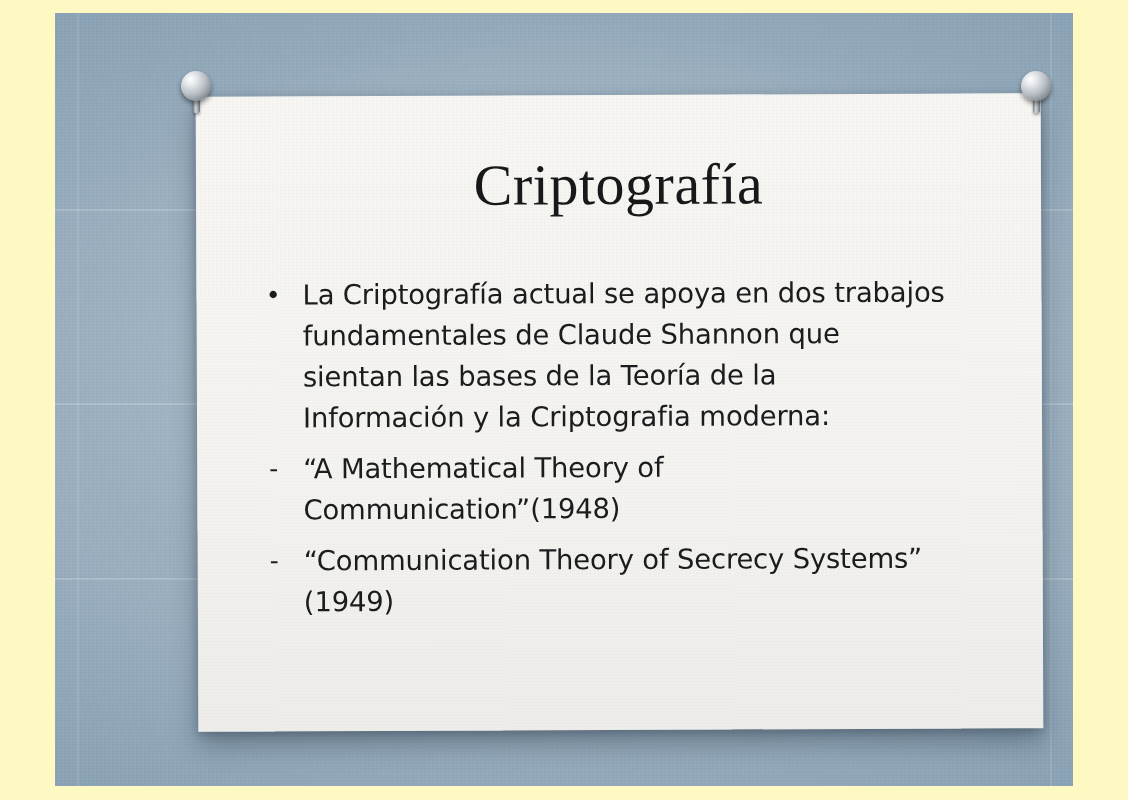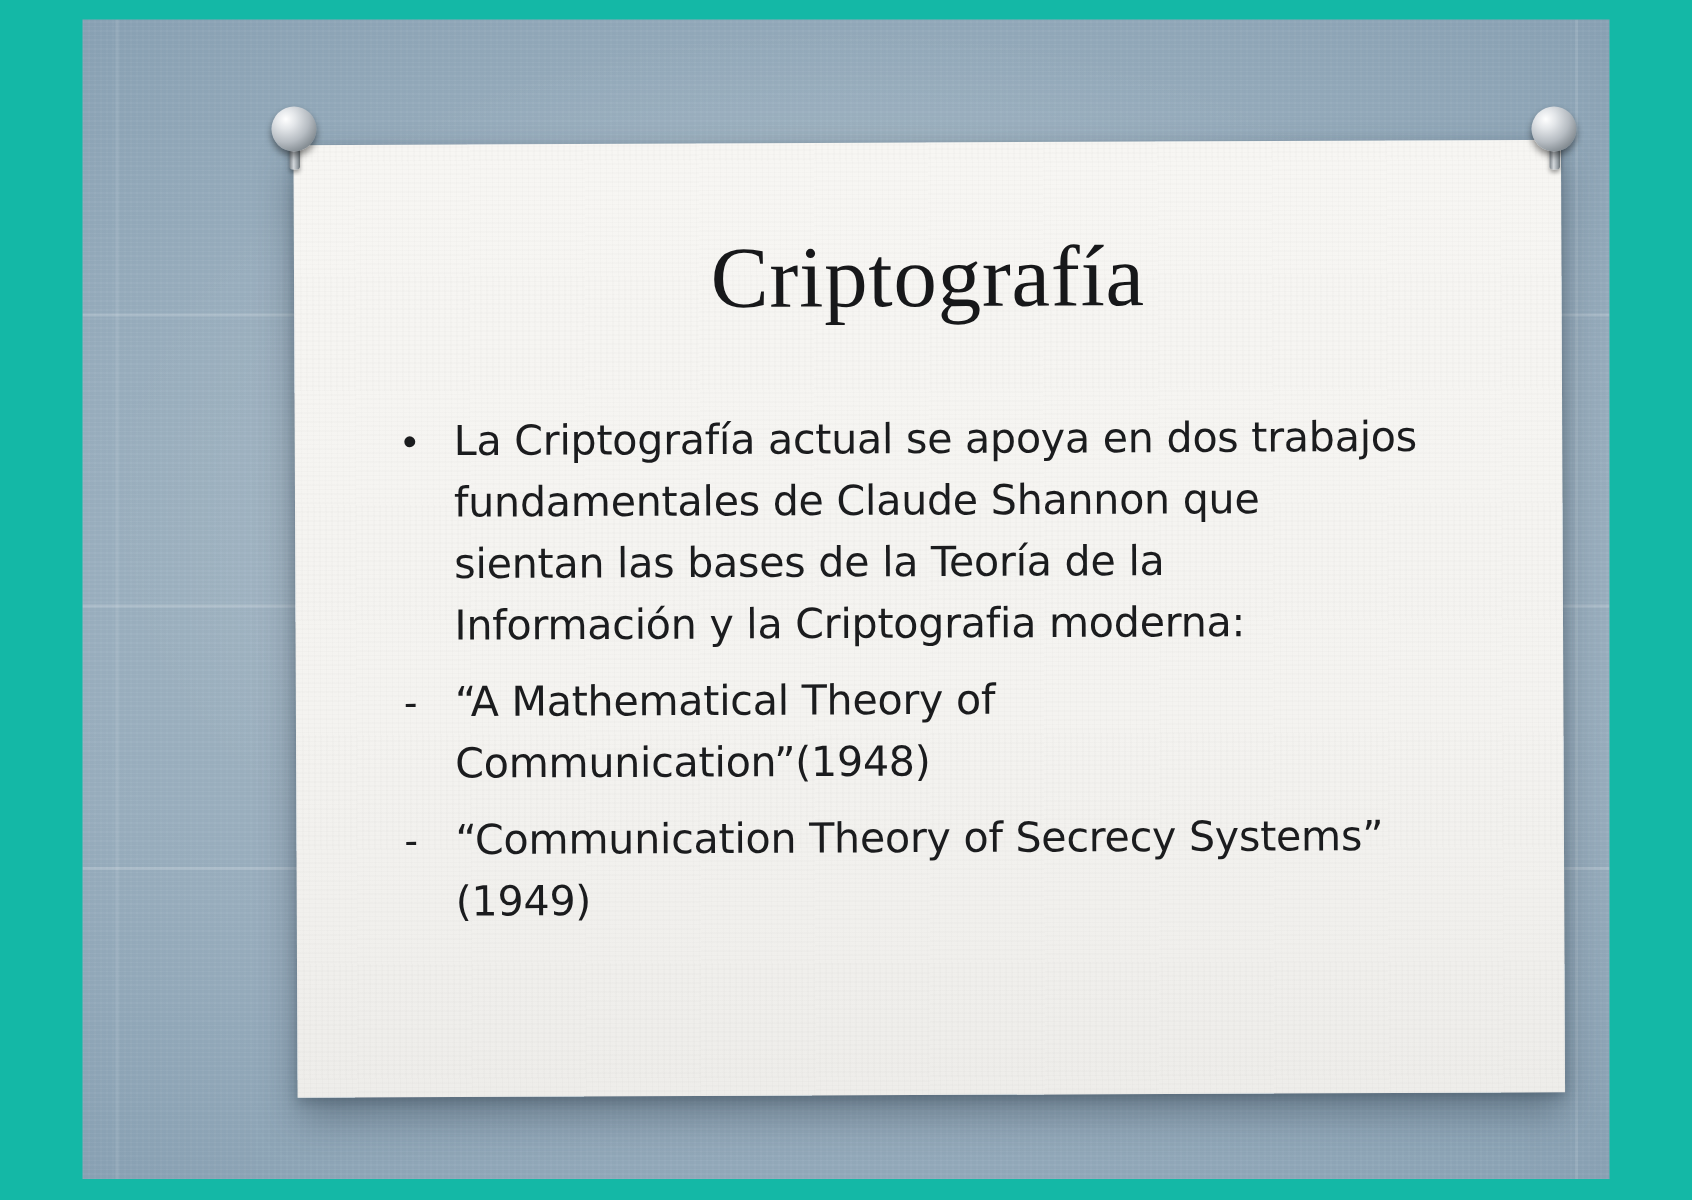--- a/index.html
+++ b/index.html
@@ -14,21 +14,21 @@
     overflow: hidden;
   }
 
   
   .slide-frame {
     position: absolute;
     left: 0;
     top: 0;
     width: 1128px;
     height: 800px;
-    background: #14b8a6;
+    background: #fef9c3;
     box-sizing: border-box;
     padding-left: 20px;
   }
 
   
   .slide-bg {
     position: absolute;
     left: 55px;
     top: 13px;
     width: 1018px;

